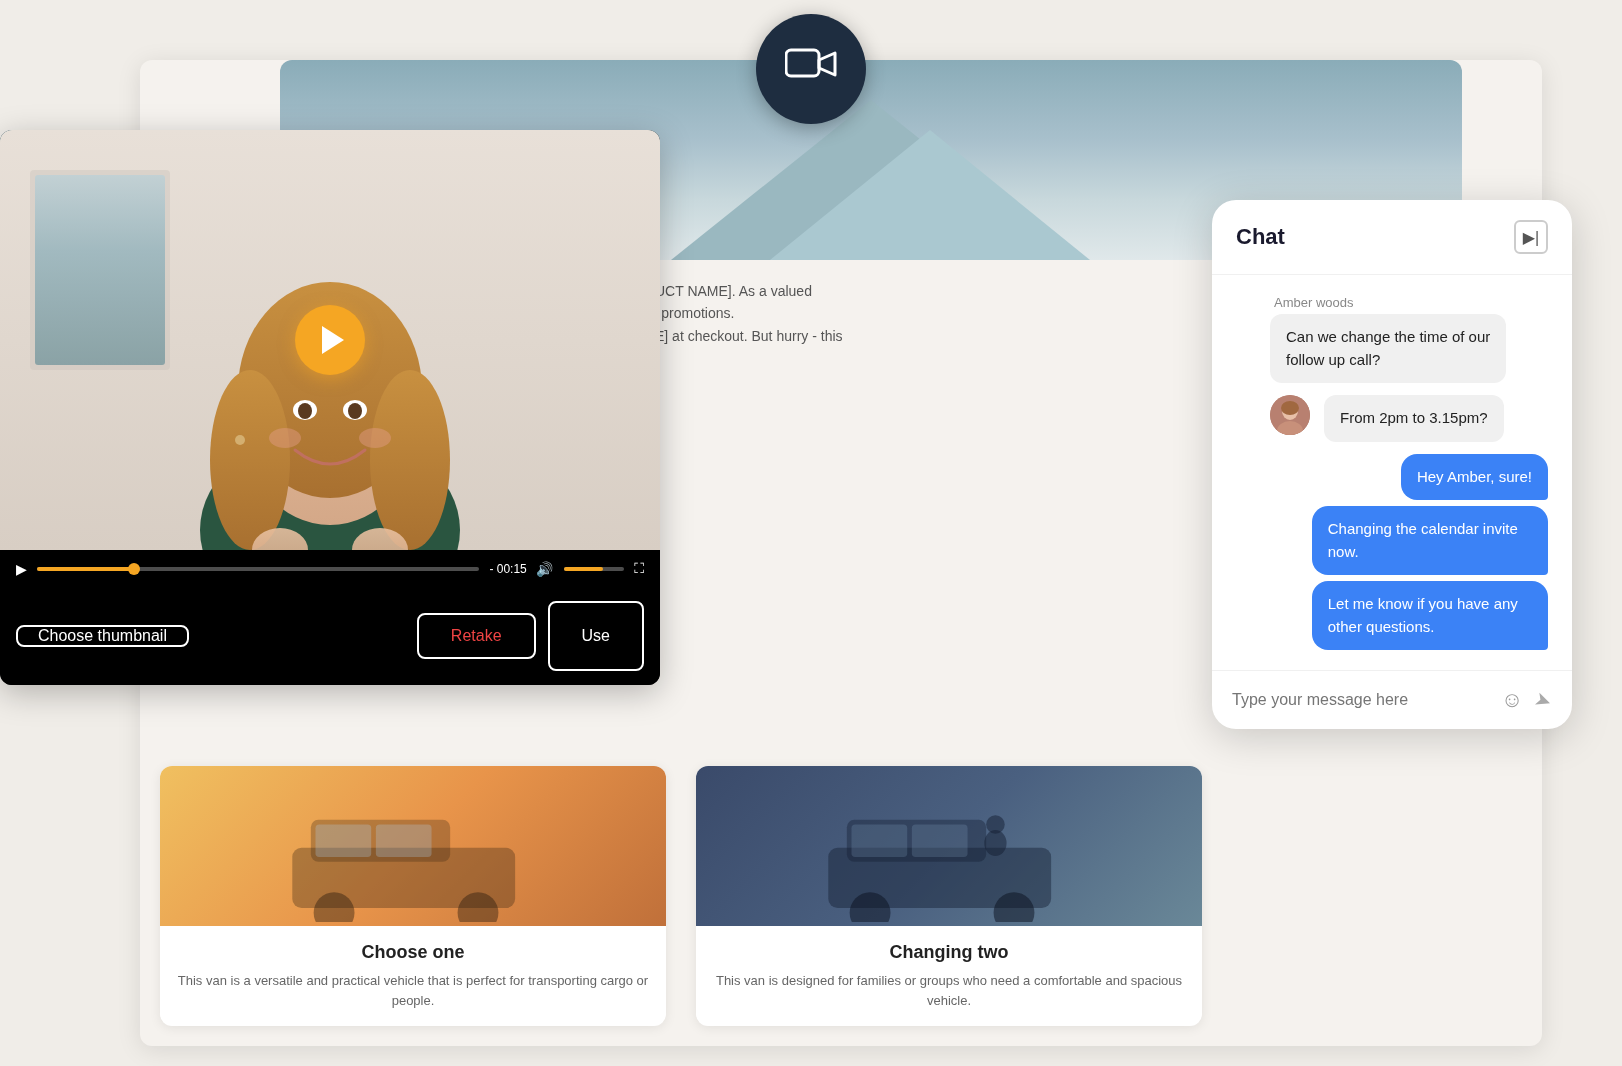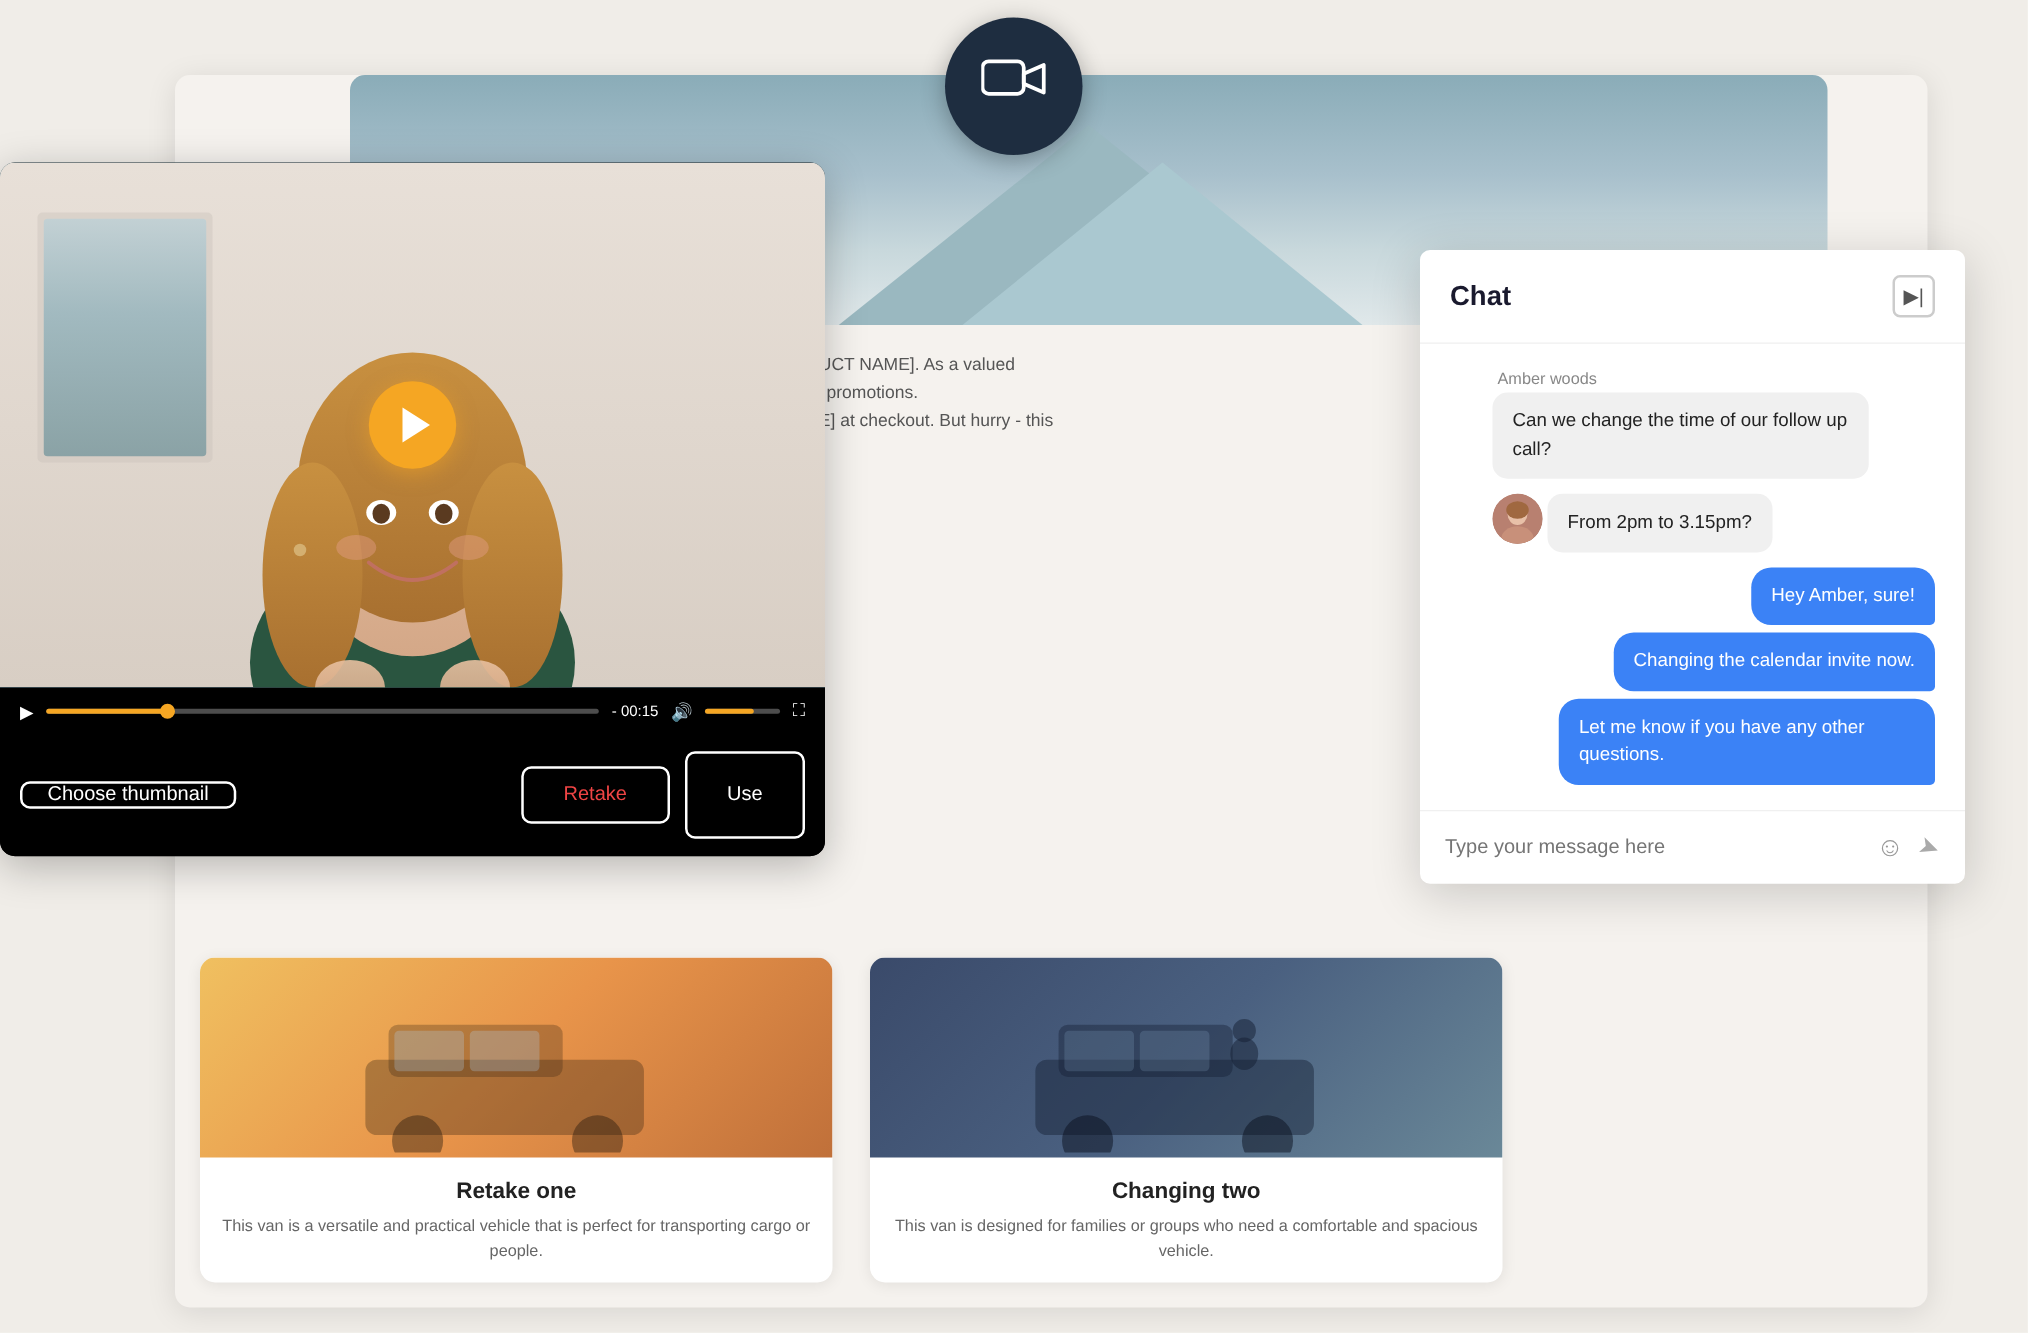--- a/index.html
+++ b/index.html
@@ -280,23 +280,23 @@
     .video-camera-icon {
       color: #fff;
       font-size: 40px;
     }
 
     
     .chat-panel {
       position: absolute;
       top: 200px;
       right: 50px;
-      width: 436px;
+      width: 360px;
       background: #fff;
-      border-radius: 8px;
+      border-radius: 24px;
       box-shadow: 0 8px 40px rgba(0,0,0,0.18);
       z-index: 15;
       display: flex;
       flex-direction: column;
       overflow: hidden;
     }
 
     .chat-header {
       padding: 20px 24px;
       display: flex;
@@ -351,21 +351,21 @@
 
     .msg-received {
       background: #f0f0f0;
       color: #222;
       align-self: flex-start;
     }
 
     .msg-received-row {
       display: flex;
       align-items: flex-start;
-      gap: 4px;
+      gap: 14px;
     }
 
     .avatar {
       width: 40px;
       height: 40px;
       border-radius: 50%;
       background: linear-gradient(135deg, #c0887a, #a06858);
       flex-shrink: 0;
       overflow: hidden;
       display: flex;
@@ -500,21 +500,21 @@
 
         <rect x="20" y="60" width="240" height="65" rx="10" fill="rgba(60,40,20,0.35)"></rect>
         <rect x="40" y="30" width="150" height="45" rx="8" fill="rgba(60,40,20,0.3)"></rect>
         <circle cx="65" cy="130" r="22" fill="rgba(30,20,10,0.4)"></circle>
         <circle cx="220" cy="130" r="22" fill="rgba(30,20,10,0.4)"></circle>
         <rect x="45" y="35" width="60" height="35" rx="4" fill="rgba(180,220,255,0.25)"></rect>
         <rect x="110" y="35" width="60" height="35" rx="4" fill="rgba(180,220,255,0.25)"></rect>
       </svg>
     </div>
     <div class="product-card-body">
-      <div class="product-card-title">Retake one</div>
+      <div class="product-card-title">Choose one</div>
       <div class="product-card-desc">This van is a versatile and practical vehicle that is perfect for transporting cargo or people.</div>
     </div>
   </div>
 
   <div class="product-card">
     <div class="product-card-image card2">
       <svg viewBox="0 0 300 140" width="280" height="130" style="position:absolute;bottom:4px;left:50%;transform:translateX(-50%);">
 
         <rect x="20" y="60" width="240" height="65" rx="10" fill="rgba(20,30,50,0.45)"></rect>
         <rect x="40" y="30" width="150" height="45" rx="8" fill="rgba(20,30,50,0.4)"></rect>

